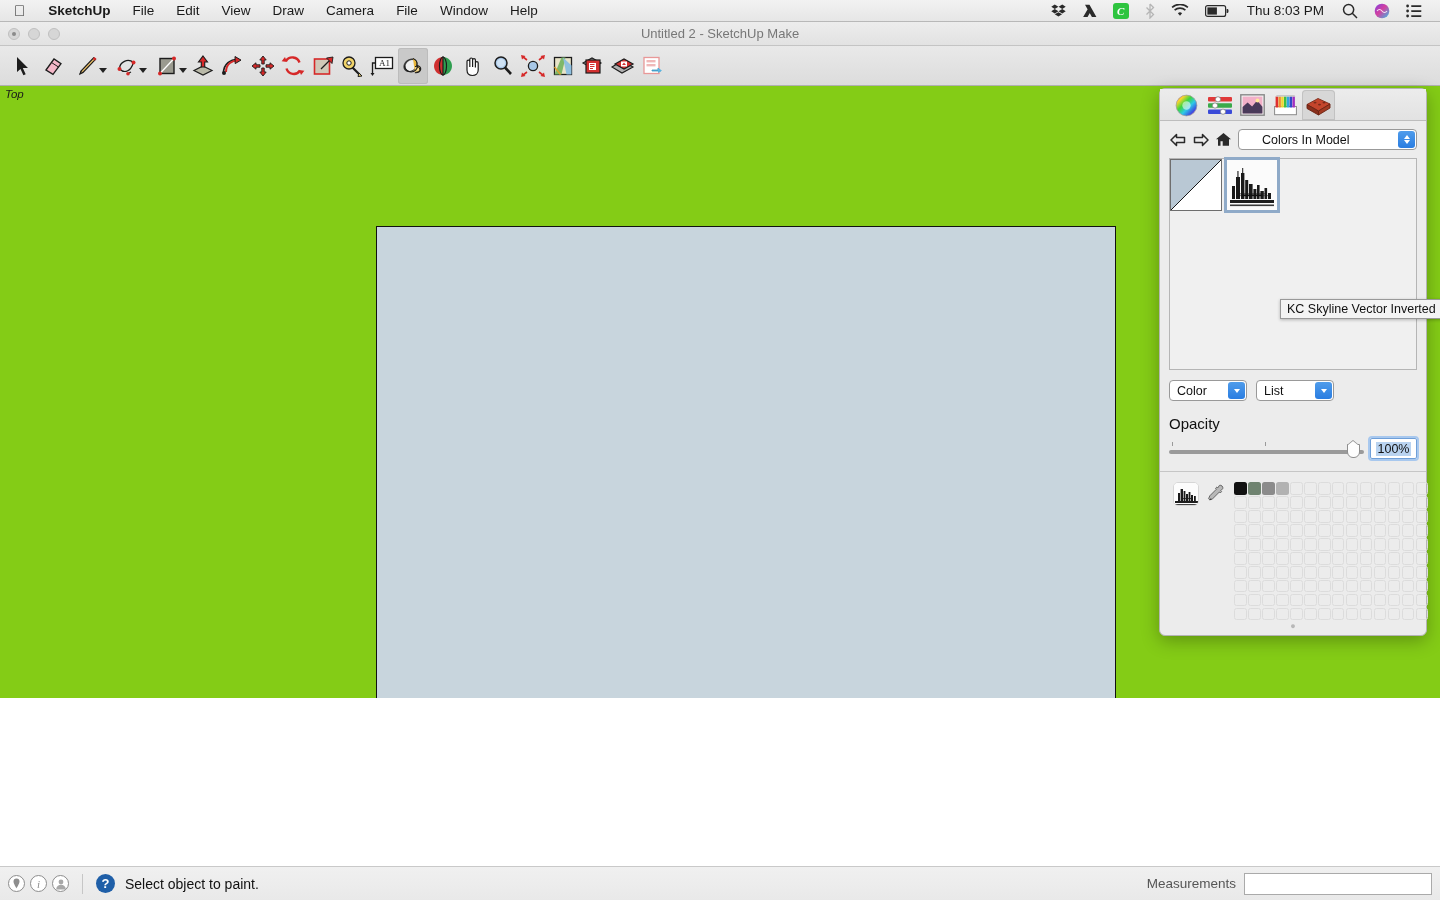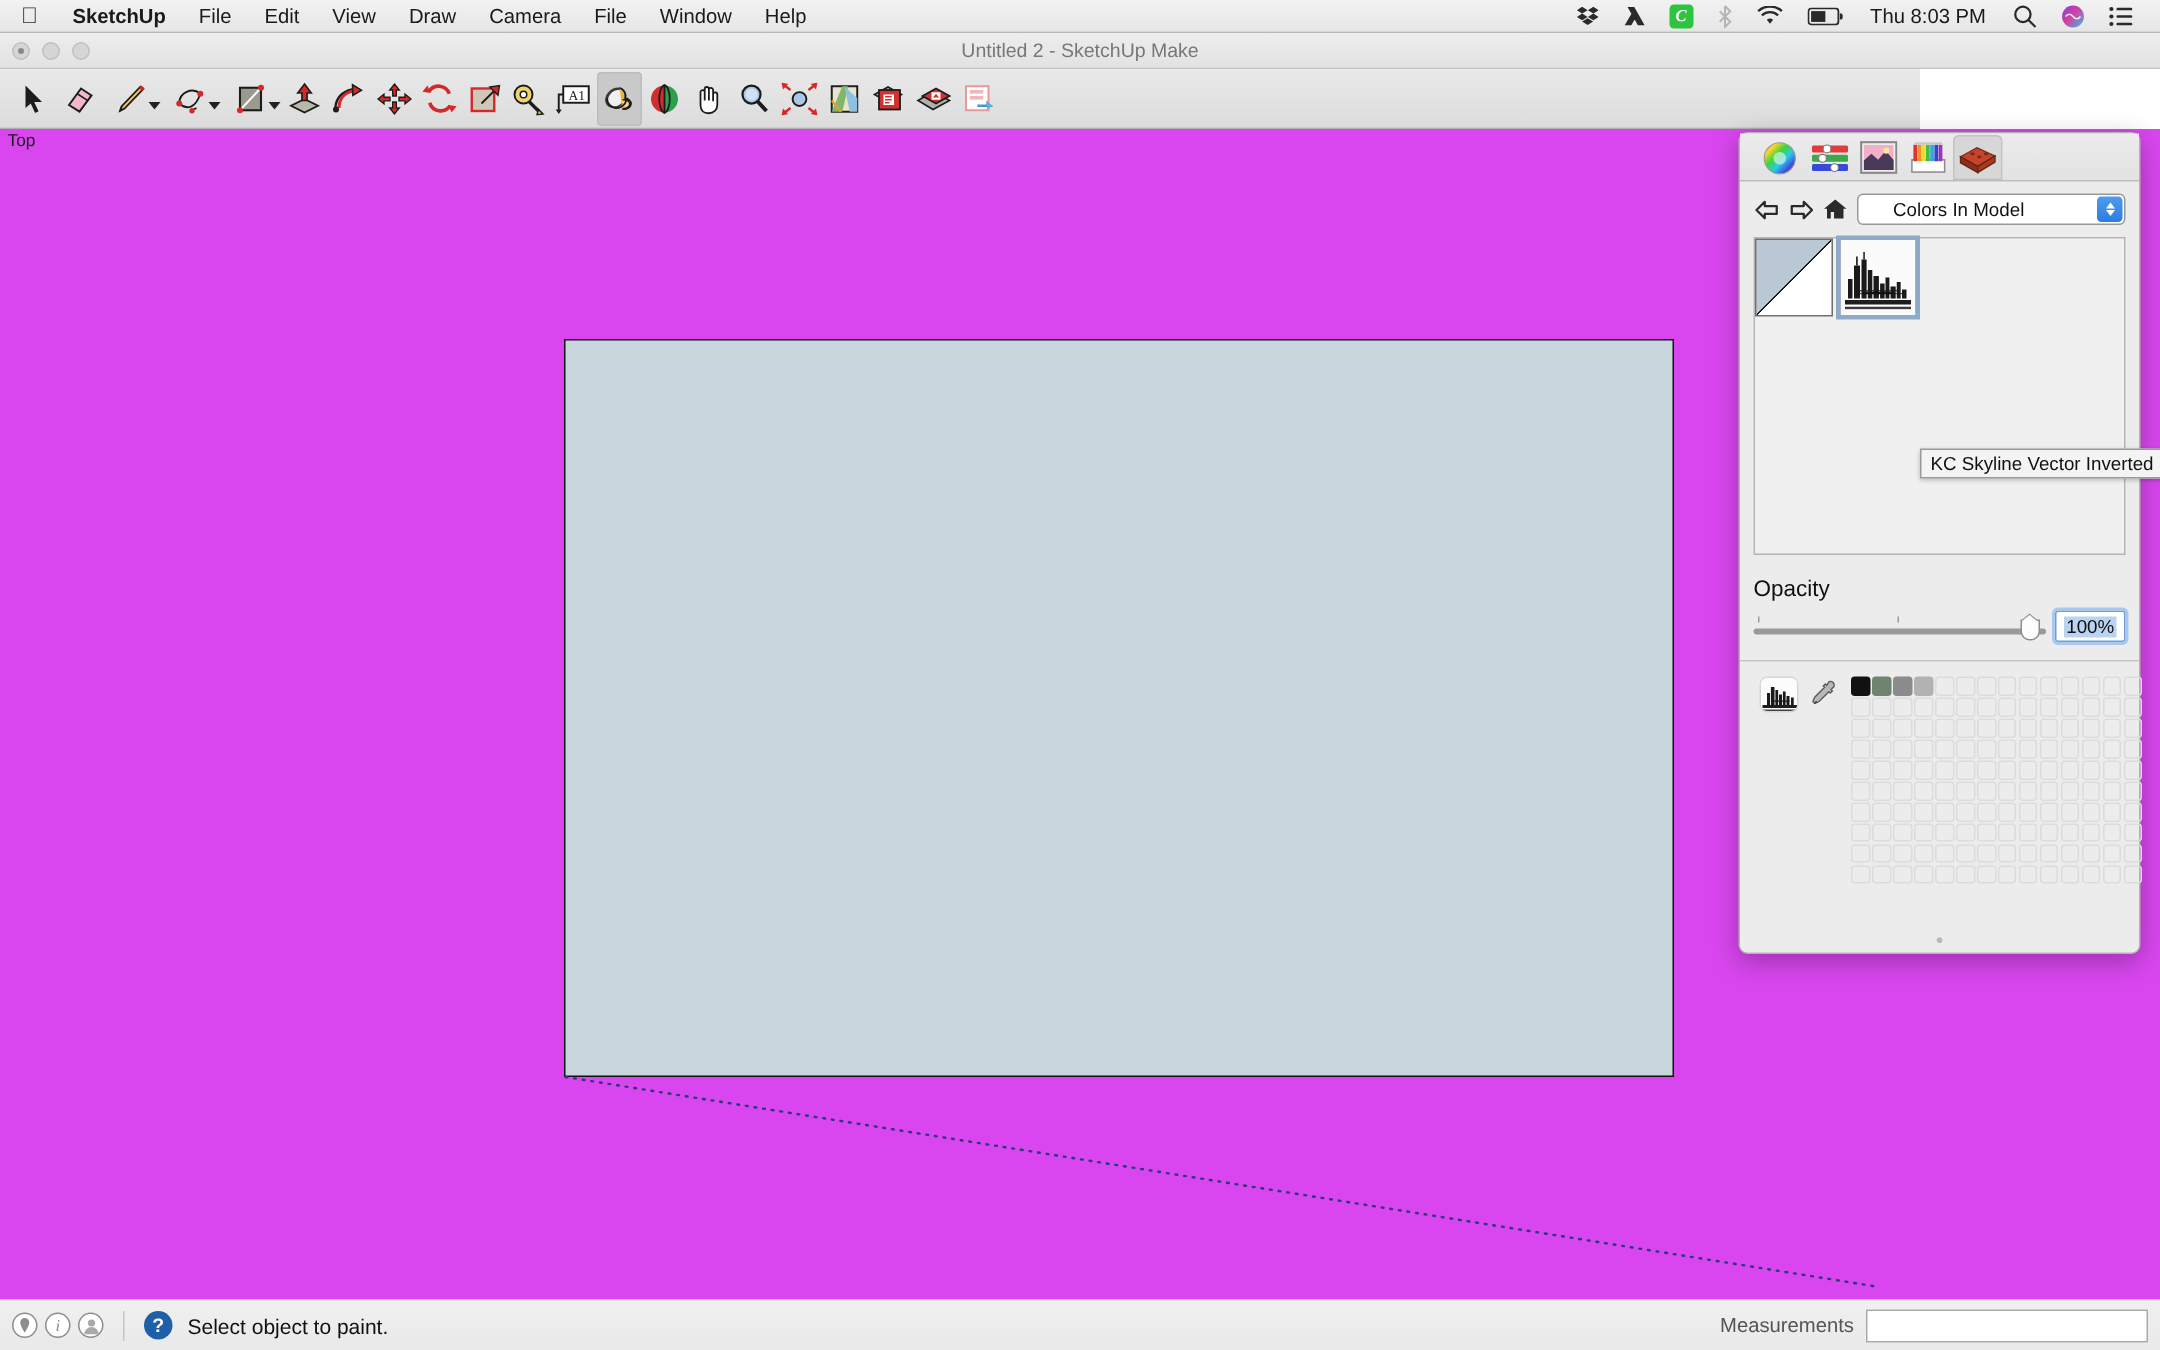--- a/index.html
+++ b/index.html
@@ -42,39 +42,39 @@
     width: 12px; height: 12px; border-radius: 50%;
     background: #d6d6d6; border: 1px solid #c0c0c0;
   }
   .traffic .dot.close::after {
     content:''; display:block; width:4px; height:4px; border-radius:50%;
     background:#8a8a8a; margin:3px auto;
   }
 
   
   #toolbar {
-    position: absolute; top: 46px; left: 0; width: 1280px; height: 40px;
+    position: absolute; top: 46px; left: 0; width: 1440px; height: 40px;
     background: linear-gradient(to bottom, #e9e9e9 0%, #dcdcdc 100%);
     border-bottom: 1px solid #b0b0b0;
     display: flex; align-items: center; padding-left: 8px;
   }
   .tool {
     width: 30px; height: 36px; display: flex; align-items: center; justify-content: center;
     position: relative; border-radius: 3px; flex: none;
   }
   .tool.active { background: #c9c9c9; box-shadow: inset 0 0 0 1px #bcbcbc; }
   .tool.wide { width: 40px; }
   .tool svg { display:block; }
   .caret { position:absolute; right: 1px; bottom: 11px; width:0;height:0;
            border-left:4px solid transparent;border-right:4px solid transparent;border-top:5px solid #222; }
 
   
   #canvas {
-    position: absolute; top: 86px; left: 0; width: 1440px; height: 780px;
-    background: #d946ef; overflow: hidden;
+    position: absolute; top: 86px; left: 0; width: 1440px; height: 612px;
+    background: #84cc16; overflow: hidden; font-style: italic;
   }
   #view-label {
     position: absolute; top: 2px; left: 5px; font-size: 11.5px; color: #1a1a1a;
   }
   #rect {
     position: absolute; left: 376px; top: 140px; width: 740px; height: 492px;
     background: #c8d5dd; border: 1.6px solid #111;
   }
 
   
@@ -648,20 +648,34 @@
           <g fill="#1a1a1a" opacity="0.82">
             <rect x="11" y="33.4" width="28" height="0.9"></rect>
             <rect x="9" y="35.4" width="32" height="0.7"></rect>
           </g>
           <rect x="15" y="34.6" width="20" height="1.5" fill="#111"></rect>
         </svg>
       </div>
       <div id="tooltip">KC Skyline Vector Inverted</div>
     </div>
 
+    <div id="cp-selects">
+      <div class="pop" style="width:78px;">
+        <span>Color</span>
+        <span class="arrow-box">
+            <span class="chev-d"></span>
+          </span>
+      </div>
+      <div class="pop" style="width:78px;">
+        <span>List</span>
+        <span class="arrow-box">
+            <span class="chev-d"></span>
+          </span>
+      </div>
+    </div>
 
     <div id="opacity-label">Opacity</div>
     <div id="opacity-row">
       <div id="slider-wrap">
         <div id="slider-track"></div>
         <span class="tickm" style="left:3px;"></span>
         <span class="tickm" style="left:96px;"></span>
         <div id="slider-knob" style="left:178px;"></div>
       </div>
       <div id="opacity-field">

